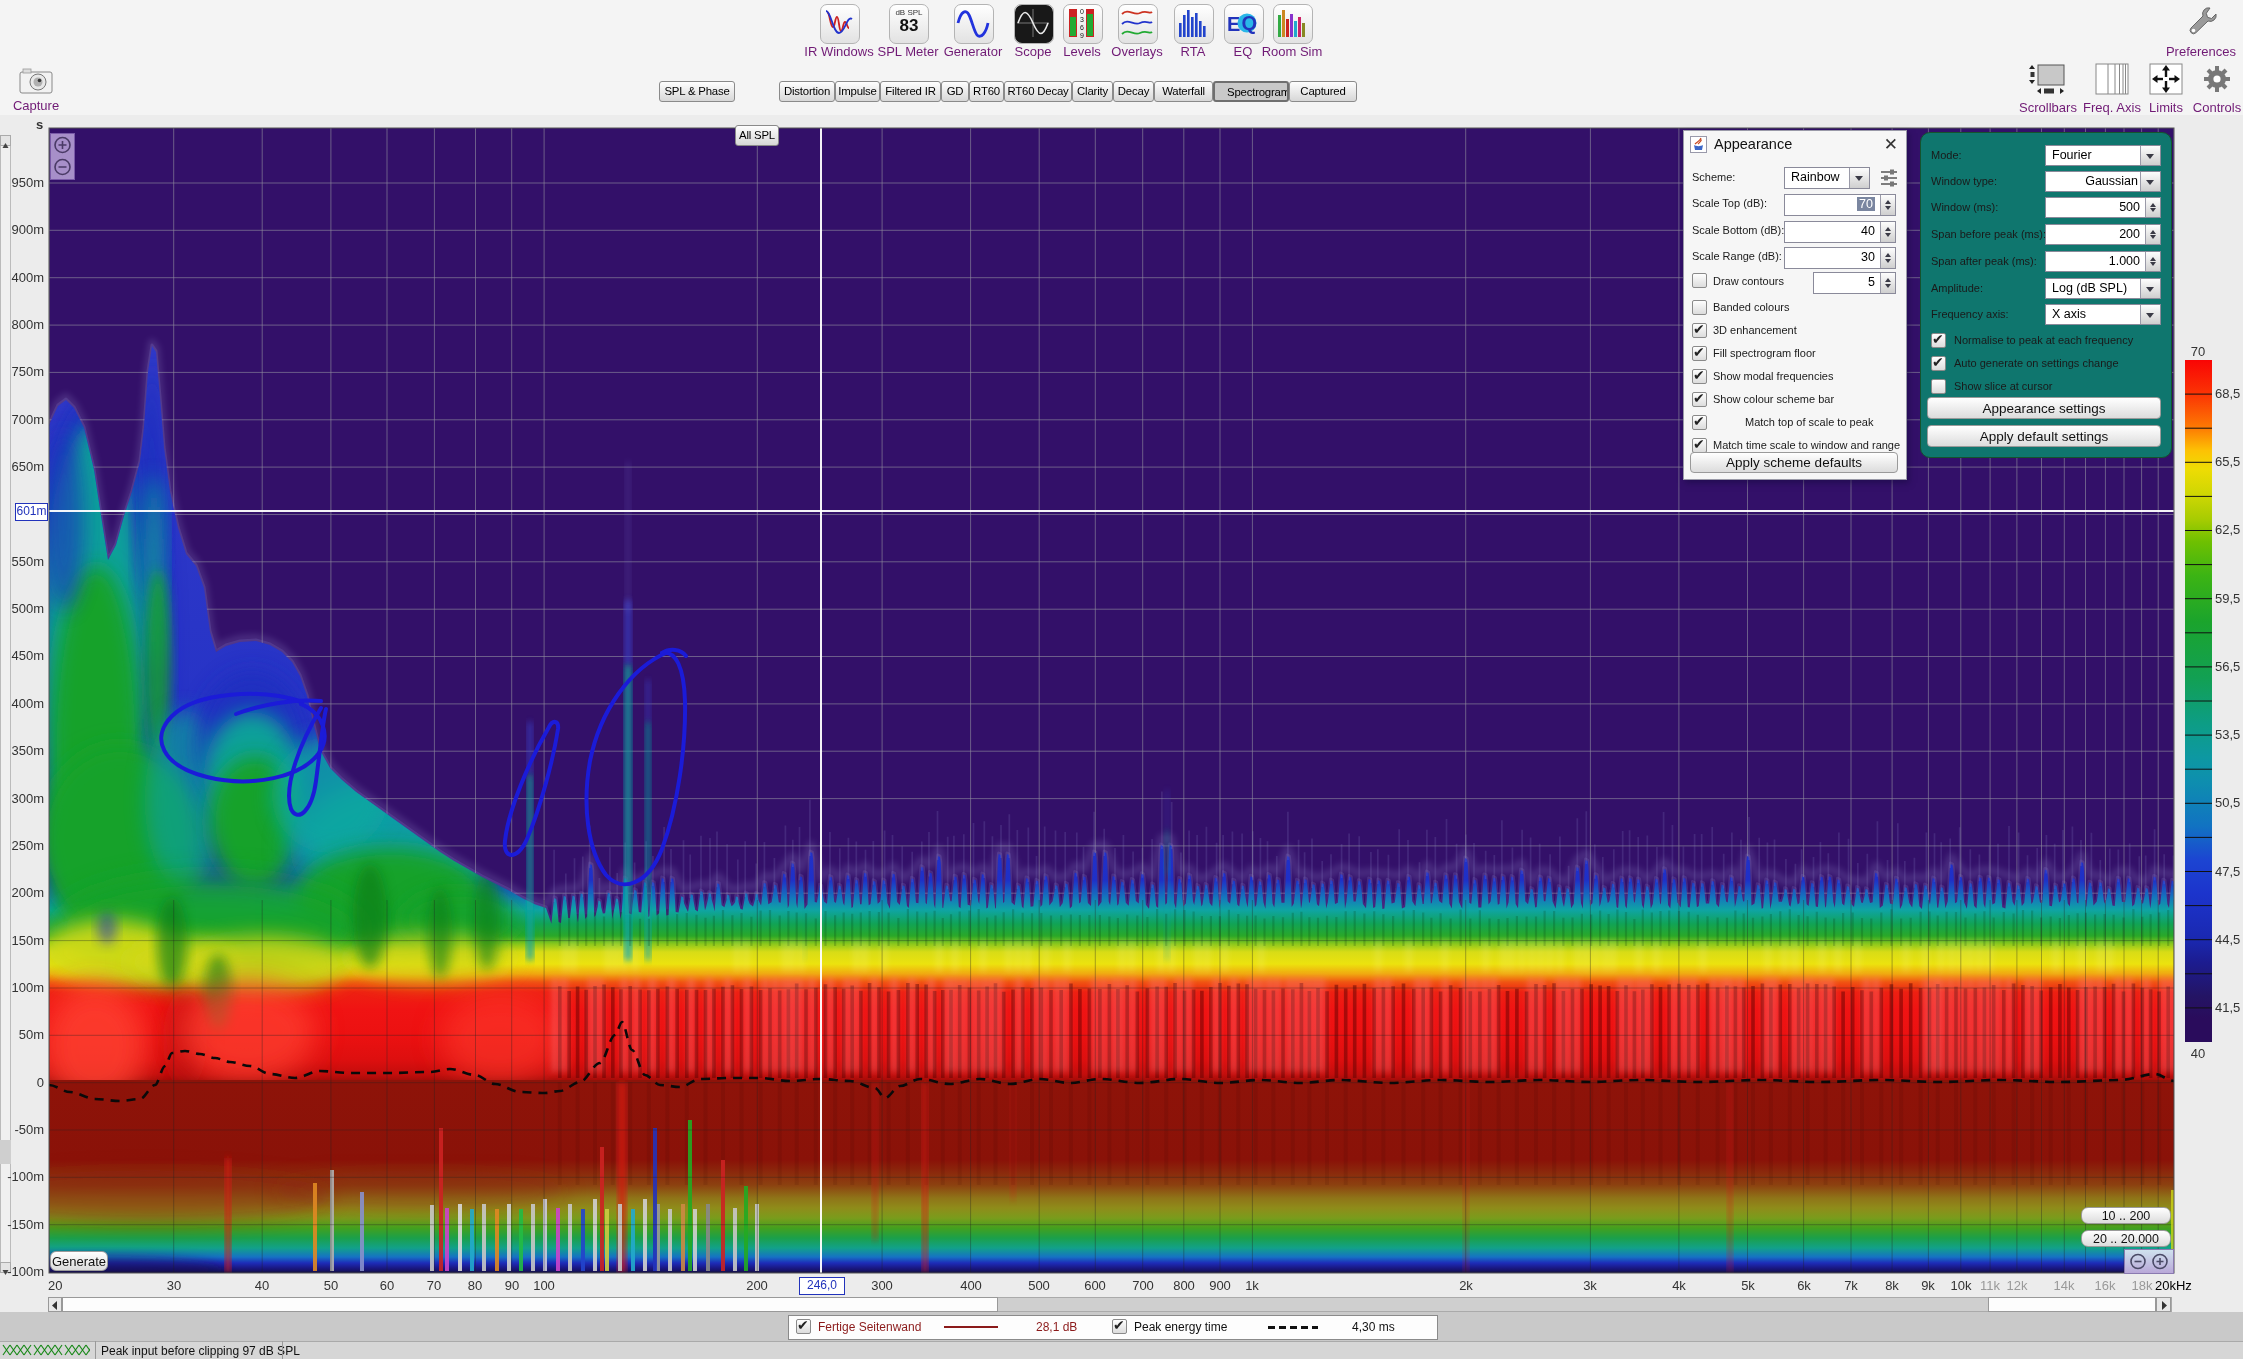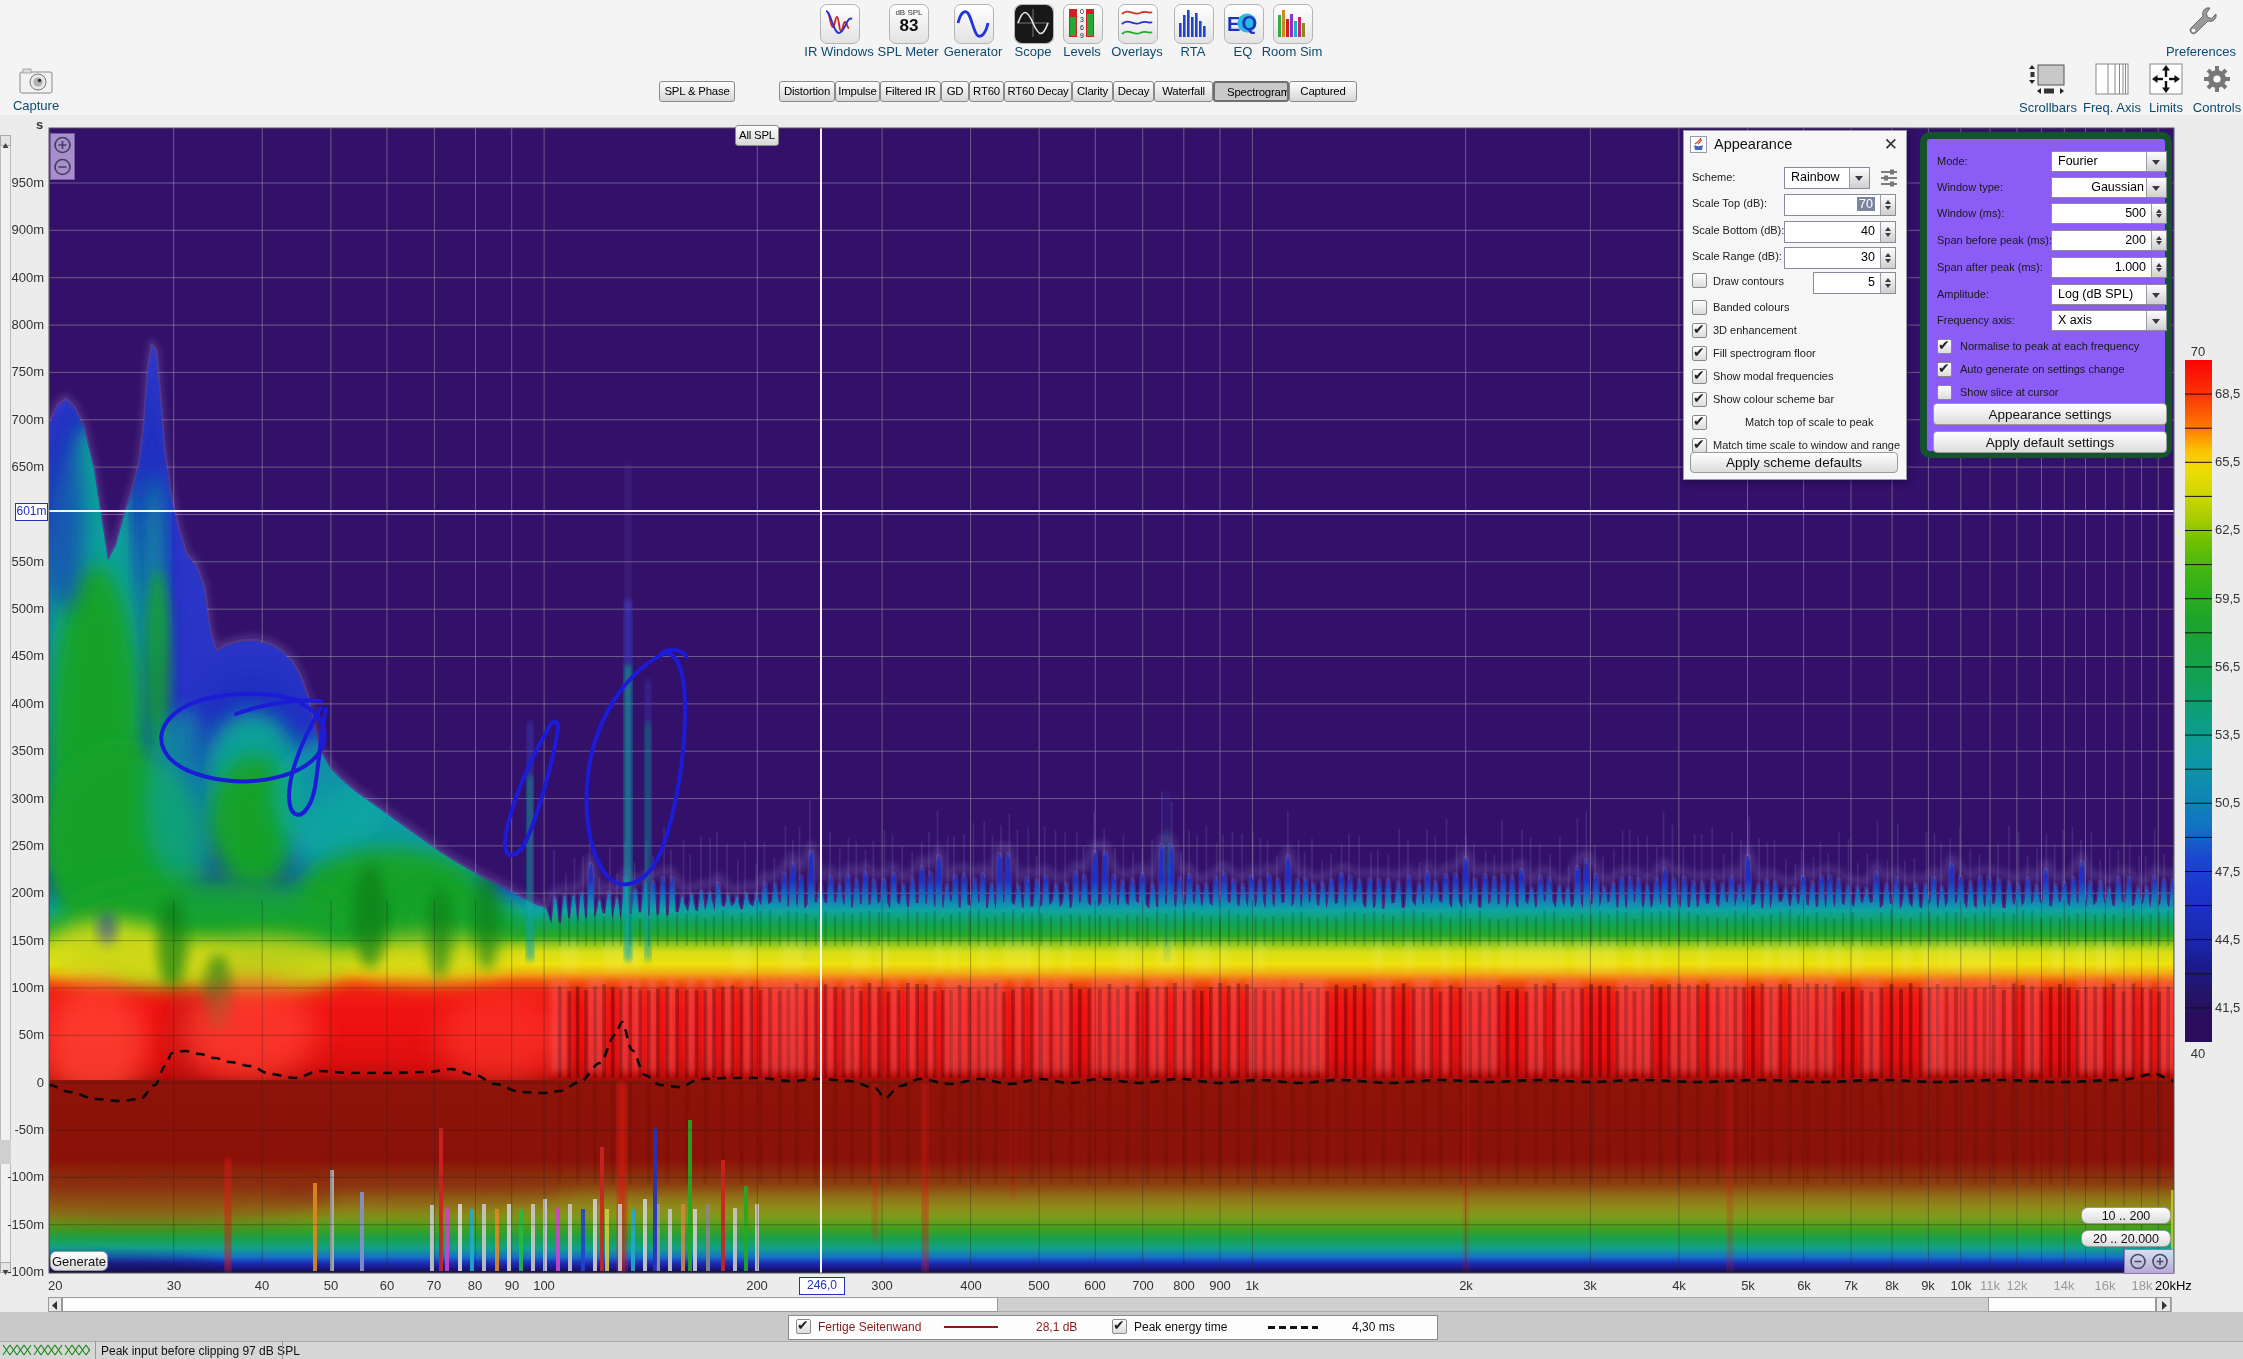--- a/index.html
+++ b/index.html
@@ -1,19 +1,19 @@
 <!DOCTYPE html>
 <html><head><meta charset="utf-8"><style>
 html,body{margin:0;padding:0;}
 body{font-family:"Liberation Sans",sans-serif;background:#ececec;}
 #app{position:relative;width:2243px;height:1359px;overflow:hidden;background:#ececec;}
 .abs{position:absolute;}
 .icbtn{position:absolute;width:38px;height:38px;border:1px solid #b4b4b4;border-radius:7px;
   background:linear-gradient(#ffffff,#e2e2e2);}
-.iclbl{position:absolute;font-size:13px;color:#0c4a6e;text-align:center;transform:translateX(-50%);white-space:nowrap;}
+.iclbl{position:absolute;font-size:13px;color:#701a75;text-align:center;transform:translateX(-50%);white-space:nowrap;}
 .tab{position:absolute;top:81px;height:21px;border:1px solid #8a8a8a;border-radius:3px;
   background:linear-gradient(#fefefe,#d7d7d7);font-size:11.4px;letter-spacing:-0.2px;color:#000;text-align:center;
   line-height:19px;box-sizing:border-box;white-space:nowrap;overflow:hidden;}
 .tabsel{background:#c9c9c9;border:2px solid #6f6f6f;line-height:18px;}
 .ax{position:absolute;font-size:13px;color:#333;z-index:6;}
 .axr{transform:translateX(-100%);}
 .axc{transform:translateX(-50%);}
 .panel-row-lbl{font-size:11px;color:#1a1a1a;white-space:nowrap;}
 .combo{position:absolute;background:#fff;border:1px solid #8a8a9a;box-sizing:border-box;font-size:12.5px;}
 .combo .val{position:absolute;left:6px;top:2px;right:22px;}
@@ -544,21 +544,21 @@
       <div class="cb on" style="left:8px;top:238px;"></div>
       <div class="panel-row-lbl abs" style="left:29px;top:239px;">Show modal frequencies</div>
       <div class="cb on" style="left:8px;top:261px;"></div>
       <div class="panel-row-lbl abs" style="left:29px;top:262px;">Show colour scheme bar</div>
       <div class="cb on" style="left:8px;top:284px;"></div>
       <div class="panel-row-lbl abs" style="left:29px;top:285px;padding-left:32px;">Match top of scale to peak</div>
       <div class="cb on" style="left:8px;top:307px;"></div>
       <div class="panel-row-lbl abs" style="left:29px;top:308px;">Match time scale to window and range</div>
       <div class="btn3" style="left:6px;top:321px;width:208px;height:21px;line-height:20px;">Apply scheme defaults</div>
     </div>
-<div class="abs" style="left:1920px;top:132px;width:252px;height:326px;background:#8b5cf6;border:7px solid #14532d;border-radius:10px;box-sizing:border-box;">
+<div class="abs" style="left:1920px;top:132px;width:252px;height:326px;background:#0f766e;border:1px solid #14532d;border-radius:10px;box-sizing:border-box;">
       <div class="panel-row-lbl abs" style="left:10px;top:16px;">Mode:</div>
       <div class="combo" style="left:124px;top:12px;width:116px;height:21px;">
         <span class="val" style="text-align:left;">Fourier</span>
         <span class="btn"></span>
       </div>
       <div class="panel-row-lbl abs" style="left:10px;top:42px;">Window type:</div>
       <div class="combo" style="left:124px;top:38px;width:116px;height:21px;">
         <span class="val" style="text-align:right;">Gaussian</span>
         <span class="btn"></span>
       </div>

